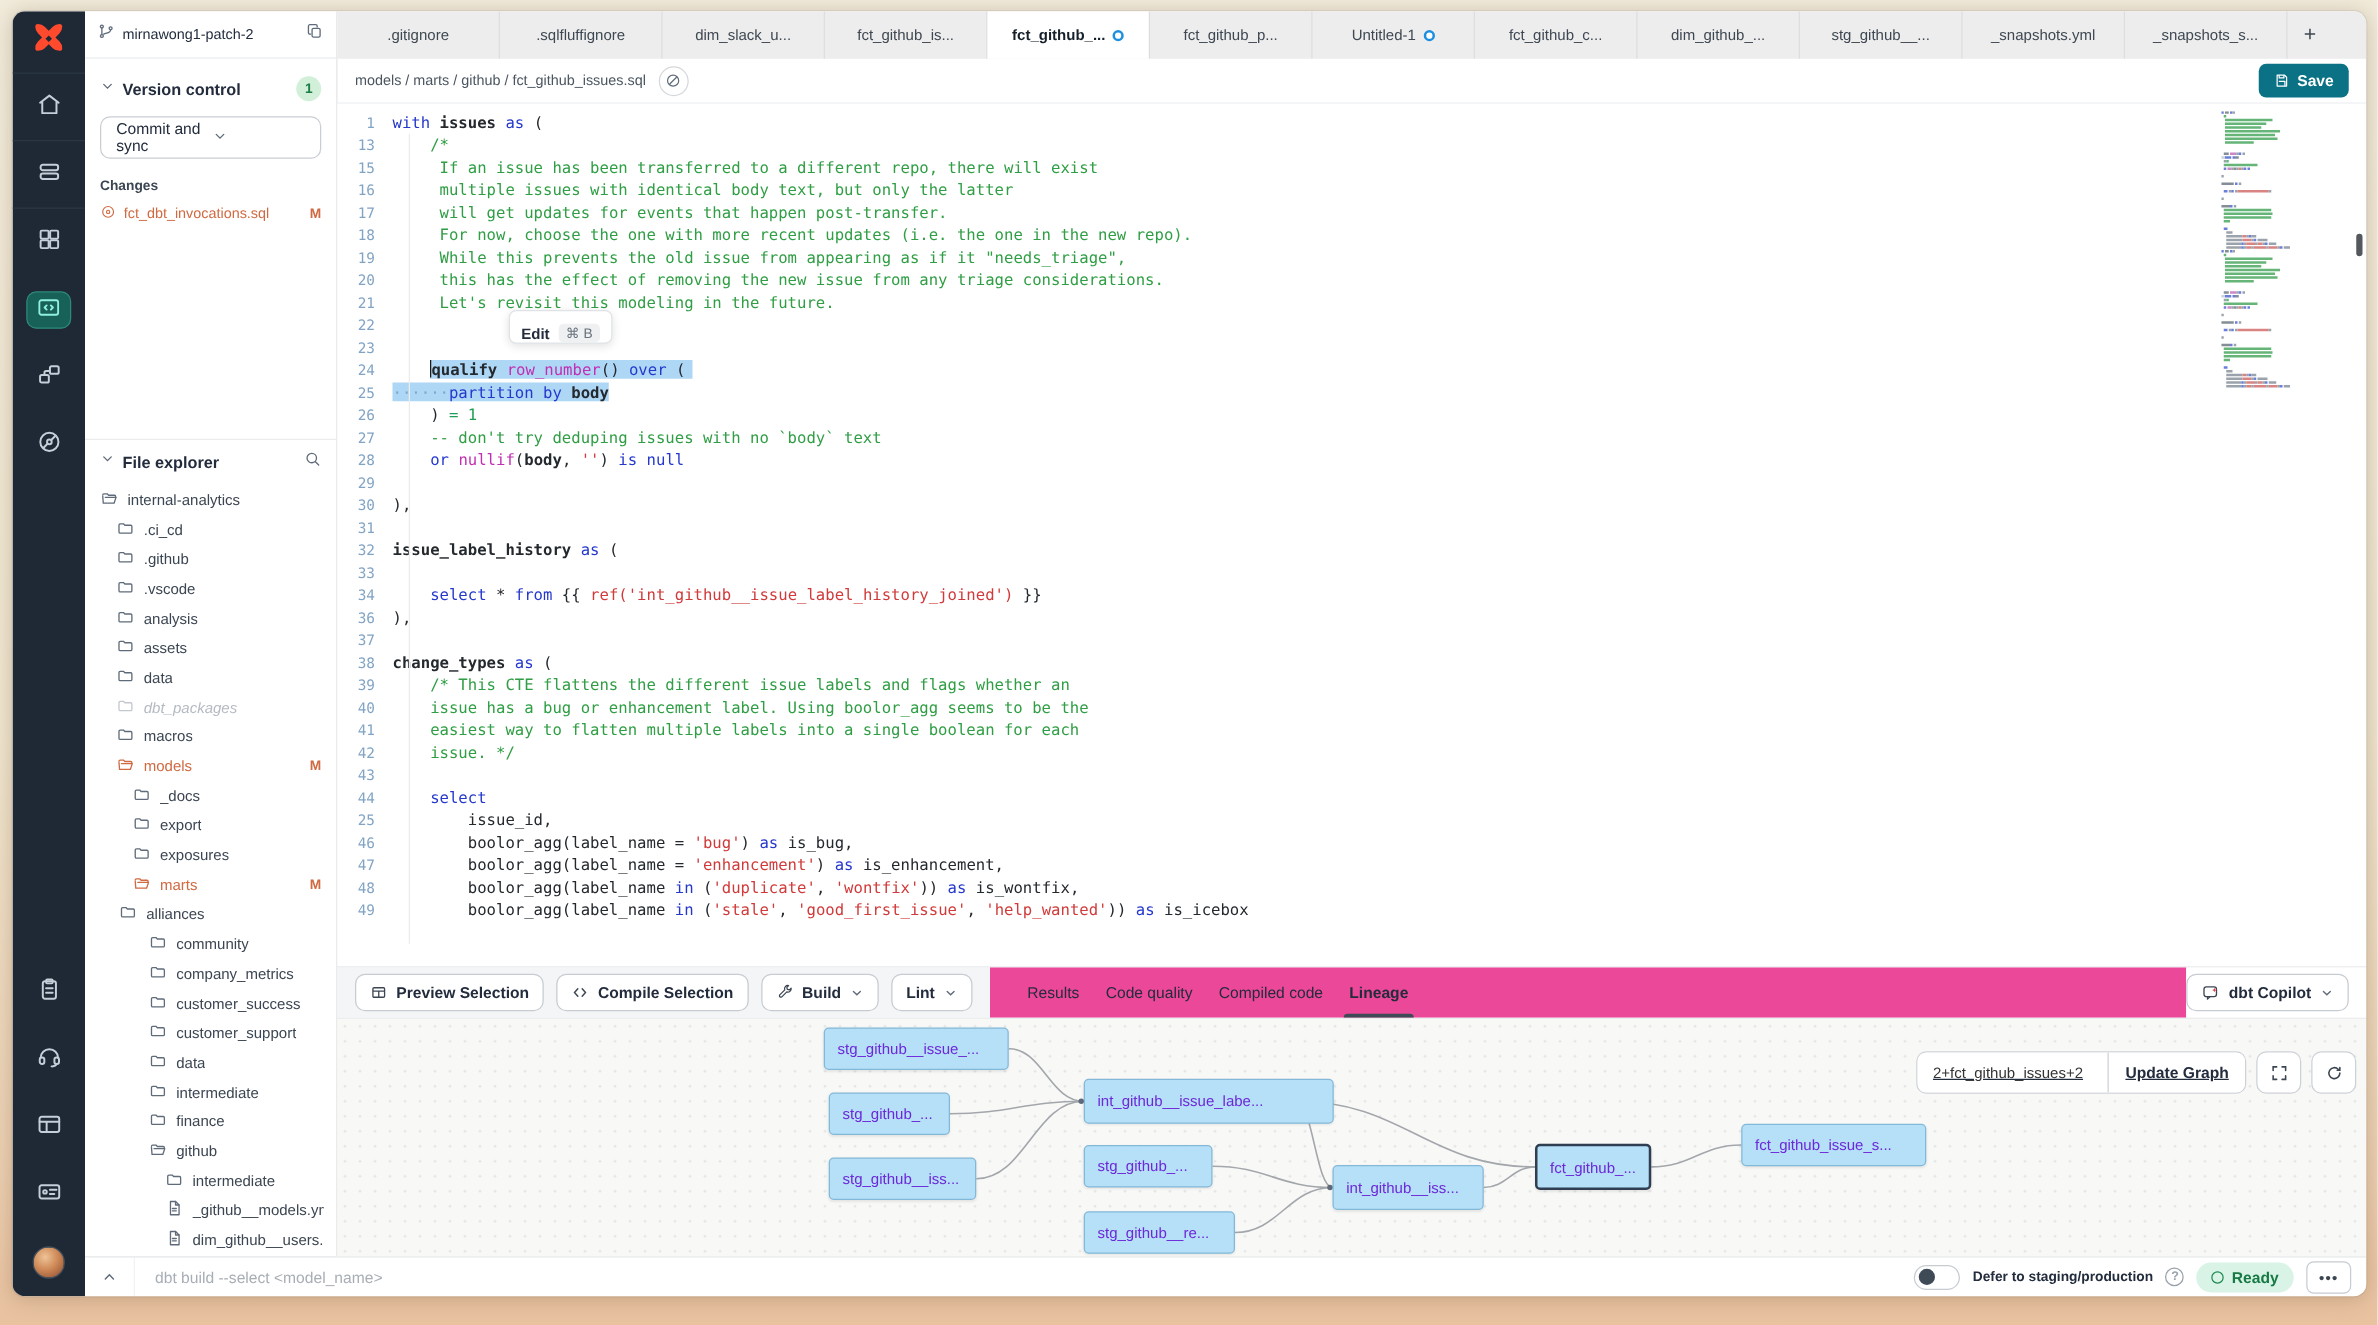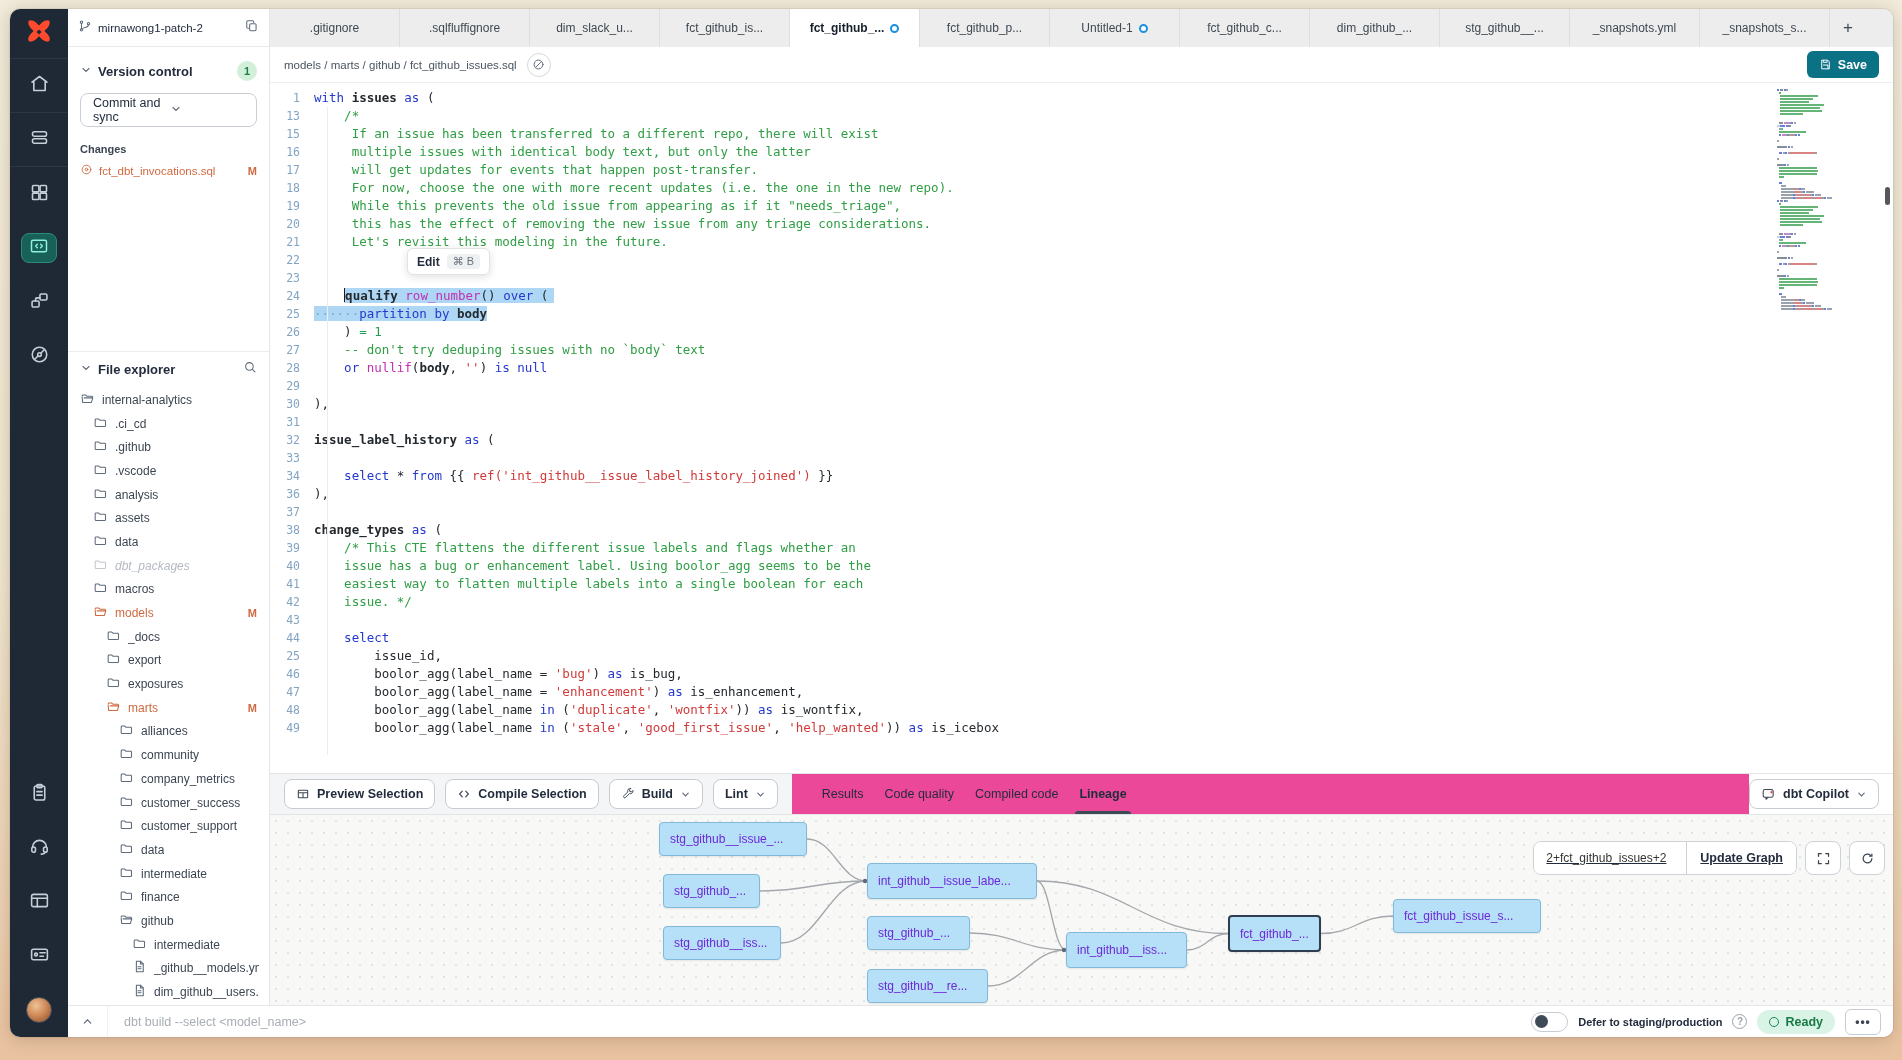--- a/index.html
+++ b/index.html
@@ -86,21 +86,21 @@
   .tk-s{color:#d03a3a;}
   .tk-f{color:#c12fb3;}
   .tk-n{color:#1f9d55;}
   .tk-b{font-weight:700;}
   .tk-w{color:#4f83ad;opacity:.55;}
   .selbg{background:#aed6f5;}
   .selbg.pad{padding-right:6px;}
   .caret{display:inline-block;width:0;height:14px;border-left:1.5px solid #1b1b1b;vertical-align:-2px;}
   .iguide{position:absolute;left:57px;top:24px;width:1px;height:648px;background:#ececec;}
   .popup{position:absolute;left:137px;top:165px;height:27px;background:#fff;border:1px solid #e0e3e6;border-radius:6px;
-         box-shadow:0 2px 8px rgba(0,0,0,.12);display:flex;align-items:center;gap:7px;padding:0 9px;z-index:5;font-family:"Liberation Sans",sans-serif;}
+         box-shadow:0 2px 8px rgba(0,0,0,.12);display:flex;align-items:flex-end;gap:7px;padding:0 9px;z-index:5;font-family:"Liberation Sans",sans-serif;}
   .popup .e{font-size:12px;font-weight:700;color:#232c3d;}
   .popup .kbd{background:#eef0f2;border-radius:4px;padding:1px 6px;font-size:11px;color:#6a737d;}
   .minimap{position:absolute;right:20px;top:6px;width:96px;height:246px;overflow:hidden;}
   .mrow{height:2px;margin-bottom:1px;display:flex;}
   .mseg{height:2px;flex:none;}
   .sthumb{position:absolute;right:3px;top:104px;width:5px;height:18px;background:#54585d;border-radius:3px;}
   
   .etoolbar{height:42px;flex:none;border-top:1px solid #e2e4e6;border-bottom:1px solid #e2e4e6;display:flex;align-items:stretch;}
   .tbleft{background:#f4f5f6;display:flex;align-items:center;gap:10px;padding:0 14px;flex:none;}
   .tbtn{height:30px;border:1px solid #c6ccd2;border-radius:8px;background:#fff;display:flex;align-items:center;gap:7px;
@@ -411,21 +411,21 @@
                 <span class="lbl">exposures</span>
               </div>
               <div class="trow orange" style="padding-left: 38px;">
                 <span><svg viewBox="0 0 24 24" fill="none" stroke="currentColor" stroke-width="1.7" stroke-linecap="round" stroke-linejoin="round">
                     <path d="M3.5 8A1.5 1.5 0 0 1 5 6.5h4.2L11 8.3h7.5A1.5 1.5 0 0 1 20 9.8V11"></path>
                     <path d="M6.7 11h13.8L18 18.5H4.2L3.5 9.5"></path>
                   </svg></span>
                 <span class="lbl">marts</span>
                 <span class="m">M</span>
               </div>
-              <div class="trow" style="padding-left: 51px;">
+              <div class="trow" style="padding-left: 27px;">
                 <span><svg viewBox="0 0 24 24" fill="none" stroke="currentColor" stroke-width="1.7" stroke-linecap="round" stroke-linejoin="round">
                     <path d="M3.5 8A1.5 1.5 0 0 1 5 6.5h4.2L11 8.3h7.5A1.5 1.5 0 0 1 20 9.8V17a1.5 1.5 0 0 1-1.5 1.5H5A1.5 1.5 0 0 1 3.5 17Z"></path>
                   </svg></span>
                 <span class="lbl">alliances</span>
               </div>
               <div class="trow" style="padding-left: 51px;">
                 <span><svg viewBox="0 0 24 24" fill="none" stroke="currentColor" stroke-width="1.7" stroke-linecap="round" stroke-linejoin="round">
                     <path d="M3.5 8A1.5 1.5 0 0 1 5 6.5h4.2L11 8.3h7.5A1.5 1.5 0 0 1 20 9.8V17a1.5 1.5 0 0 1-1.5 1.5H5A1.5 1.5 0 0 1 3.5 17Z"></path>
                   </svg></span>
                 <span class="lbl">community</span>
@@ -1102,21 +1102,21 @@
             <div class="licon">
                 <svg viewBox="0 0 24 24" fill="none" stroke="currentColor" stroke-width="2" stroke-linecap="round">
                   <path d="M19 12a7 7 0 1 1-2.05-4.95"></path>
                   <path d="M19 4.8v3.4h-3.4"></path>
                 </svg>
               </div>
           </div>
         <div class="lnode" style="left: 389px; top: 7px; width: 148px; height: 34px;">stg_github__issue_...</div>
             <div class="lnode" style="left: 393px; top: 59px; width: 97px; height: 34px;">stg_github_...</div>
             <div class="lnode" style="left: 393px; top: 111px; width: 118px; height: 34px;">stg_github__iss...</div>
-            <div class="lnode" style="left: 597px; top: 48px; width: 170px; height: 36px;">int_github__issue_labe...</div>
+            <div class="lnode" style="left: 597px; top: 48px; width: 200px; height: 36px;">int_github__issue_labe...</div>
             <div class="lnode" style="left: 597px; top: 101px; width: 103px; height: 34px;">stg_github_...</div>
             <div class="lnode" style="left: 597px; top: 154px; width: 121px; height: 34px;">stg_github__re...</div>
             <div class="lnode" style="left: 796px; top: 117px; width: 121px; height: 36px;">int_github__iss...</div>
             <div class="lnode selected" style="left: 958px; top: 100px; width: 93px; height: 37px;">fct_github_...</div>
             <div class="lnode" style="left: 1123px; top: 84px; width: 148px; height: 34px;">fct_github_issue_s...</div>
           </div>
       </div>
     </div>
 
     <div class="statusbar">

